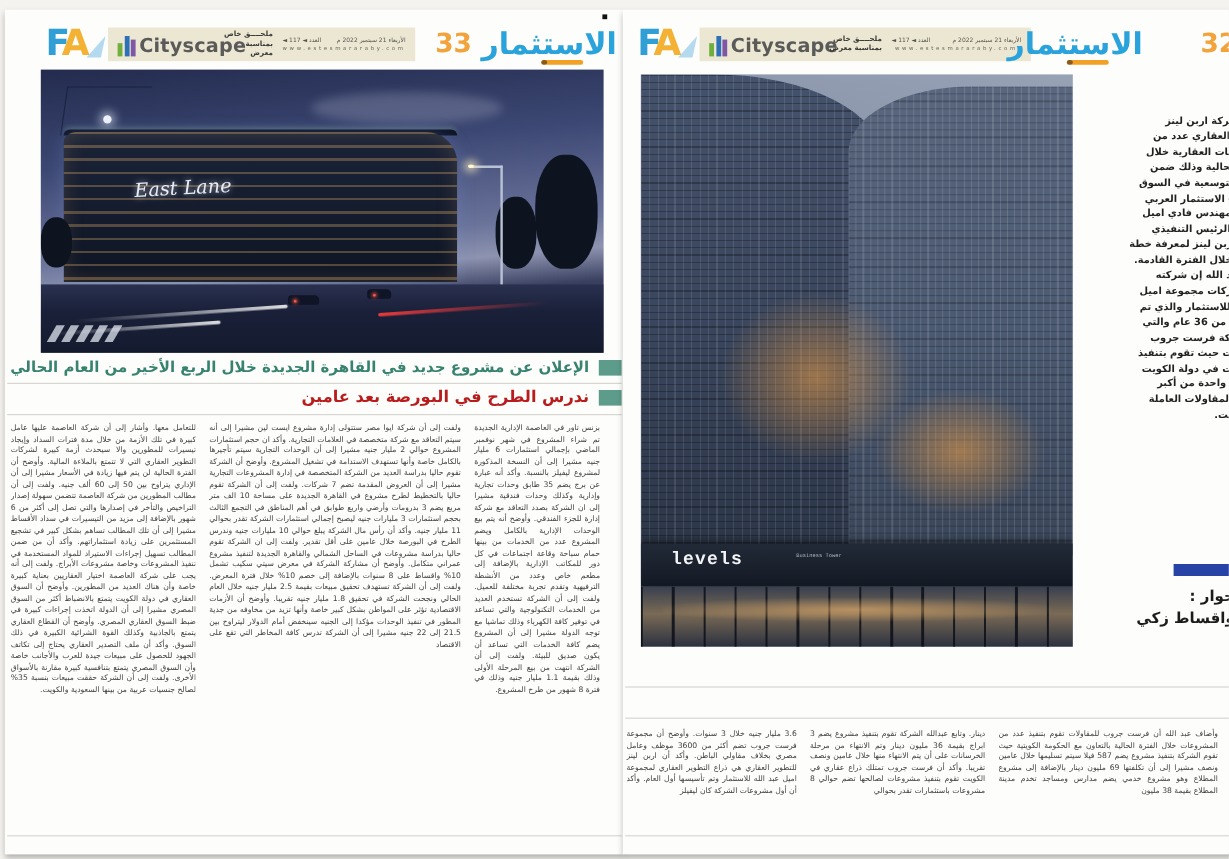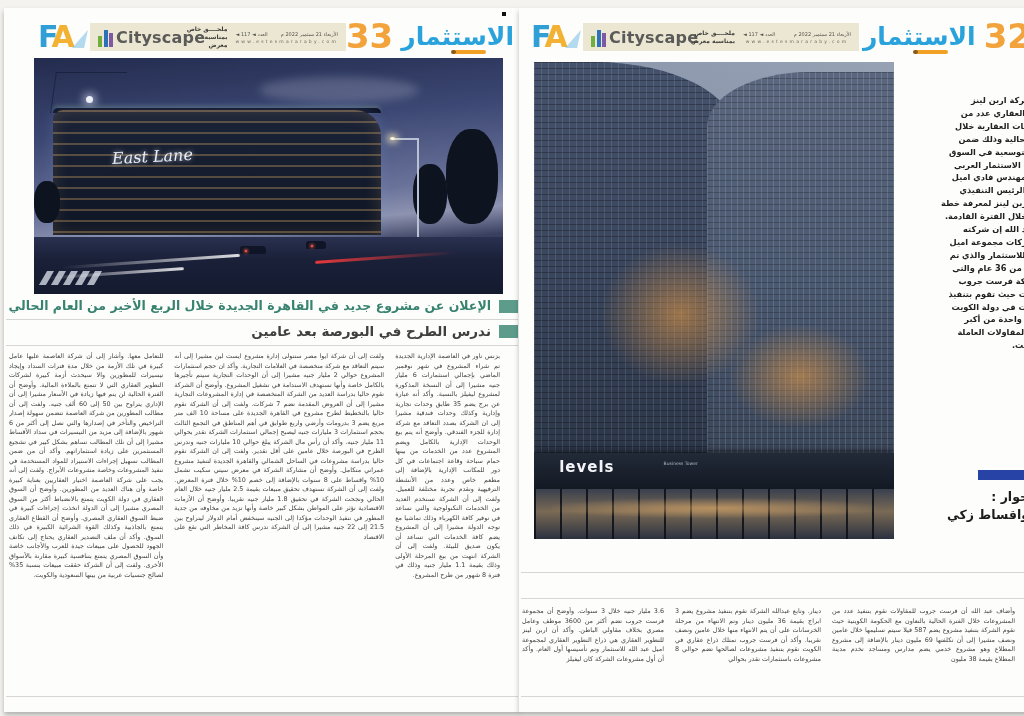--- a/index.html
+++ b/index.html
@@ -24,32 +24,32 @@
   .cs-b1{height:11px;background:#6fae3f;}
   .cs-b2{height:17px;background:#2e71b8;}
   .cs-b3{height:14px;background:#7e57a5;}
   .cs-text{font-size:16px;color:#5a5a58;font-weight:bold;letter-spacing:.2px;}
   .supp{width:58px;text-align:right;font-size:6px;line-height:8px;color:#3c3c38;font-weight:bold;}
   .supp span{display:block;}
   .issue-info{flex:1;padding:0 8px;}
   .issue-top{display:flex;justify-content:space-between;font-size:5px;color:#55544e;direction:rtl;}
   .issue-site{font-size:4.5px;letter-spacing:2.2px;color:#6a6960;text-align:center;margin-top:2px;}
   .masthead-group{position:absolute;top:8px;height:40px;display:flex;align-items:center;gap:8px;}
-  .pagenum{font-size:34px;font-weight:bold;color:#f2a33c;}
+  .pagenum{font-size:22px;font-weight:bold;color:#f2a33c;margin-left:40px;}
   .masthead-ar{font-size:25px;font-weight:bold;color:#2aa3dc;letter-spacing:-1px;}
   .pencil{position:absolute;bottom:-3px;width:32px;height:4px;background:#f0a126;border-radius:2px;}
   .pencil i{position:absolute;left:-3px;top:0;width:5px;height:4px;background:#8a5a18;border-radius:2px;display:block;}
 
   
   .headline-row{position:absolute;left:2px;right:2px;height:22px;}
   .hl-bullet{position:absolute;right:0;top:3px;width:19px;height:13px;background:#5d9c8b;}
   .hl-text{position:absolute;right:27px;left:0;top:1px;text-align:right;direction:rtl;
     font-weight:bold;font-size:12.5px;}
   .hl-teal{color:#37836f;}
-  .hl-dark{color:#404040;font-size:13.5px;text-align:right;}
+  .hl-dark{color:#b91c1c;font-size:13.5px;text-align:right;}
   .hl-red{color:#bf372c;font-size:13.5px;}
   .hdiv{position:absolute;left:2px;right:2px;height:1px;background:#d7d6d2;}
 
   
   .cols{position:absolute;display:flex;gap:11px;overflow:hidden;}
   .col{direction:rtl;text-align:justify;font-size:6.4px;line-height:9.5px;color:#3f3f3f;overflow:hidden;}
 
   
   .intro{position:absolute;direction:rtl;text-align:right;font-size:8.2px;line-height:12.9px;
     font-weight:bold;color:#222;white-space:pre-line;overflow:hidden;}
@@ -250,21 +250,21 @@
     <div class="masthead-group" style="right:4px;">
       <span class="masthead-ar" style="position:relative;">
         <span>الاستثمار</span>
         <span class="pencil" style="right:28px;">
             <i></i>
           </span>
       </span>
       <span class="pagenum">32</span>
     </div>
 
-    <div class="photo photo-levels" style="left:15px;top:54px;width:360px;height:477px;">
+    <div class="photo photo-levels" style="left:15px;top:54px;width:360px;height:477px;font-family:Liberation Mono, monospace;">
       <div class="pl-tower pl-left"></div>
       <div class="pl-tower pl-right"></div>
       <div class="pl-glow" style="left:18%;top:38%;width:45%;height:30%;"></div>
       <div class="pl-glow" style="right:6%;top:55%;width:40%;height:22%;"></div>
       <div class="pl-fascia">
         <span class="pl-sign">levels</span>
         <span class="pl-sign-sub">Business Tower</span>
       </div>
       <div class="pl-store"></div>
       <div class="pl-store-glow"></div>

